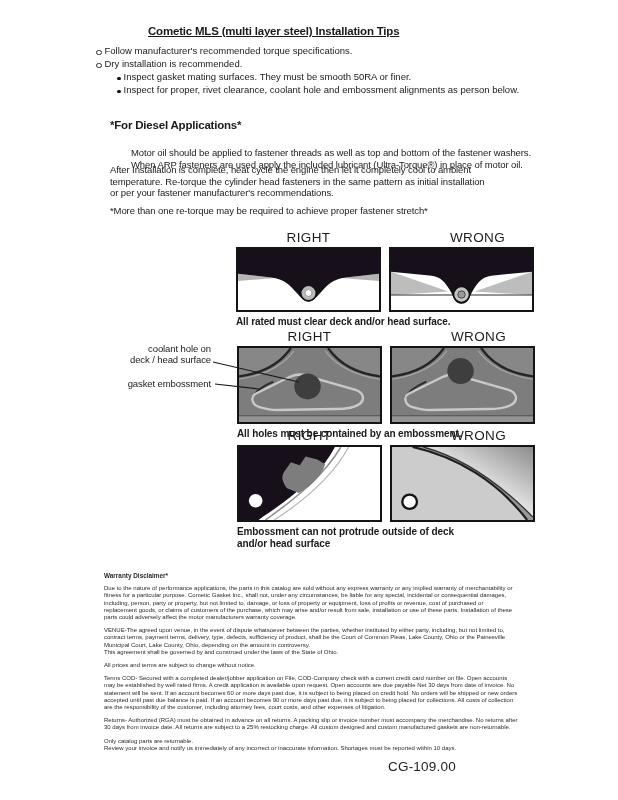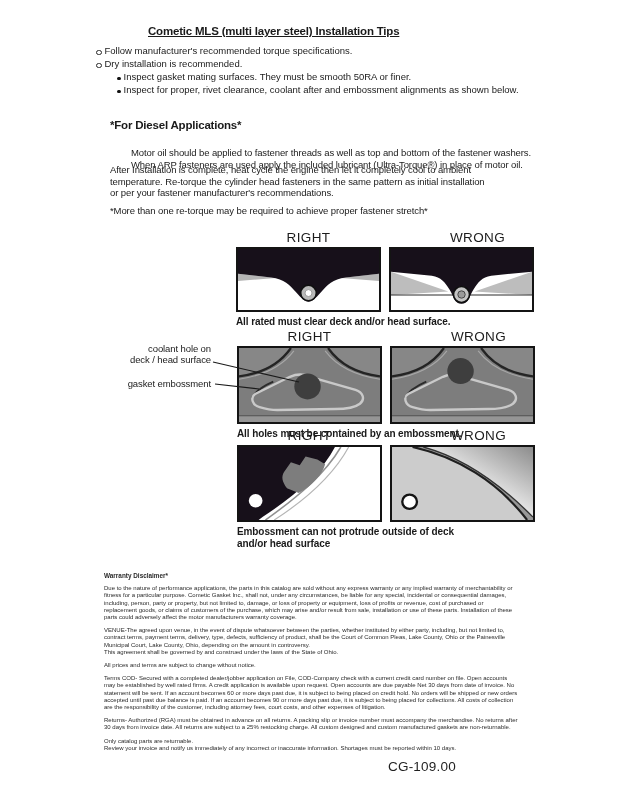--- a/index.html
+++ b/index.html
@@ -72,21 +72,21 @@
   <div class="brow">
     <span class="odot"></span>
     <span>Dry installation is recommended.</span>
   </div>
   <div class="brow sub">
     <span class="fdot"></span>
     <span>Inspect gasket mating surfaces.  They must be smooth 50RA or finer.</span>
   </div>
   <div class="brow sub">
     <span class="fdot"></span>
-    <span>Inspect for proper, rivet clearance, coolant after and embossment alignments as shown below.</span>
+    <span>Inspect for proper, rivet clearance, coolant hole and embossment alignments as person below.</span>
   </div>
 </div>
 
 <div class="abs h2">*For Diesel Applications*</div>
 <div class="abs para p1 preline">Motor oil should be applied to fastener threads as well as top and bottom of the fastener washers.
 When ARP fasteners are used apply the included lubricant (Ultra-Torque®) in place of motor oil.</div>
 <div class="abs para p2 preline">After Installation is complete, heat cycle the engine then let it completely cool to ambient
 temperature. Re-torque the cylinder head fasteners in the same pattern as initial installation
 or per your fastener manufacturer's recommendations.</div>
 <div class="abs para p3">*More than one re-torque may be required to achieve proper fastener stretch*</div>

